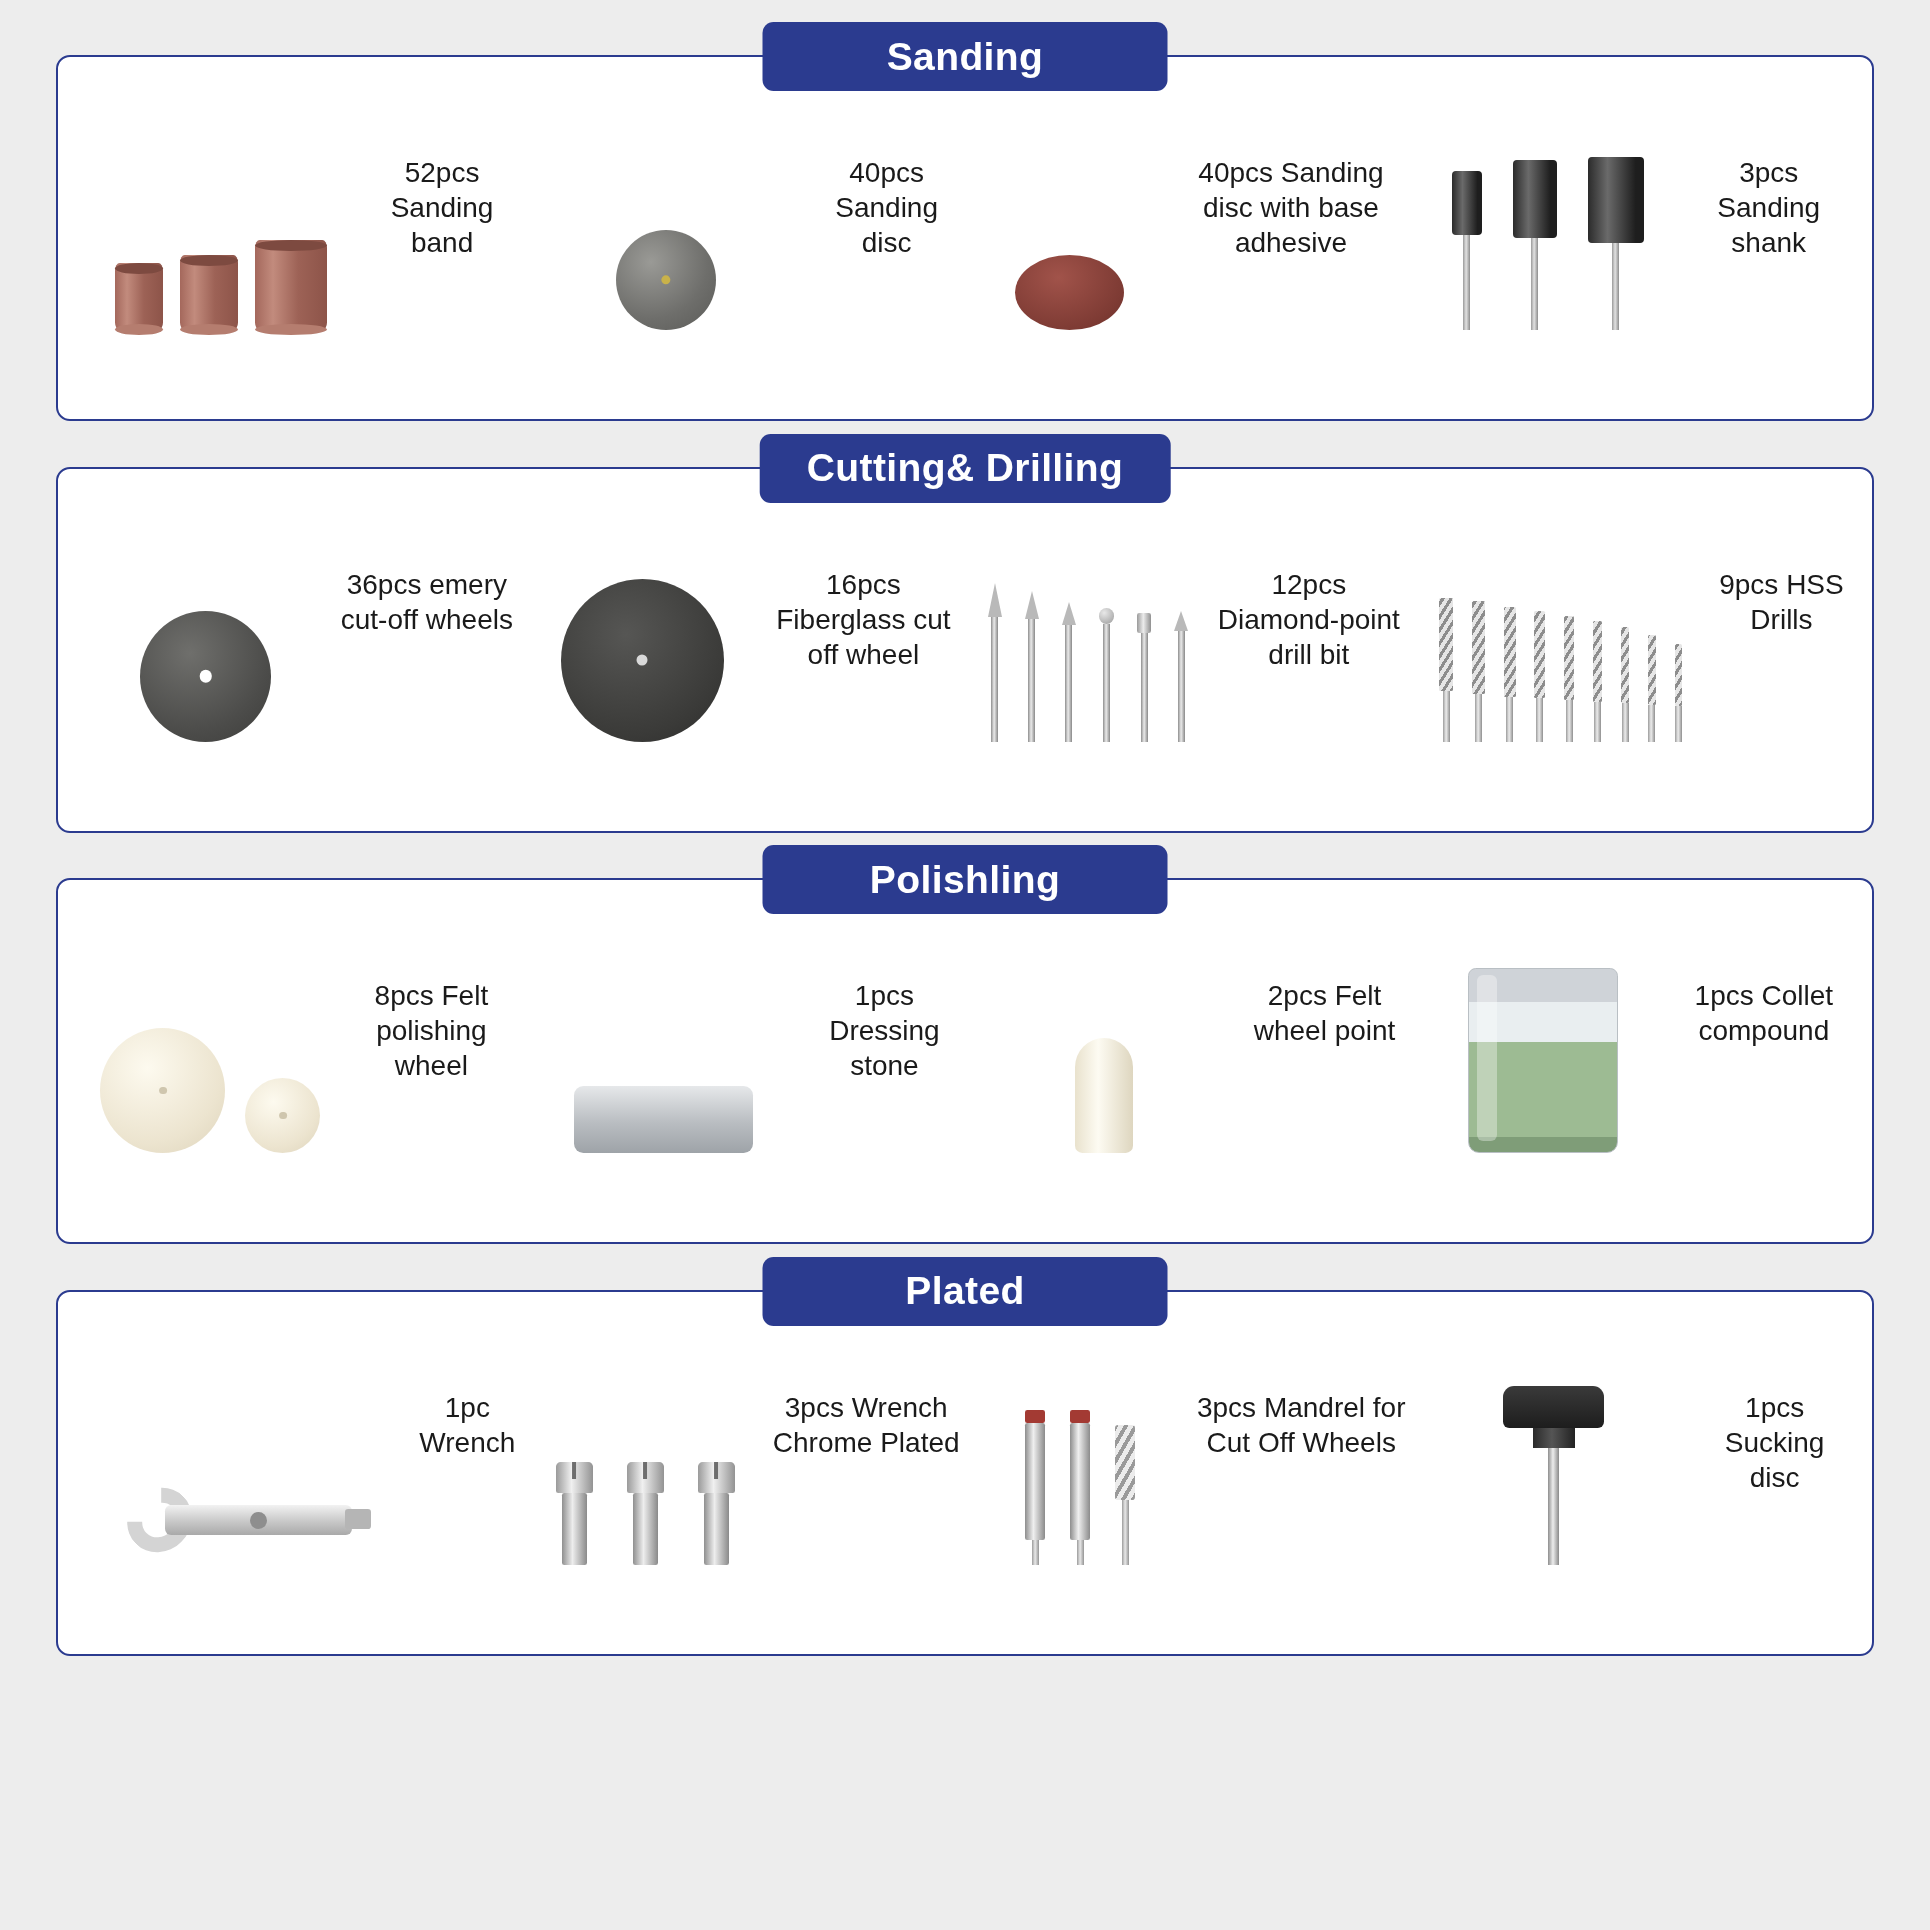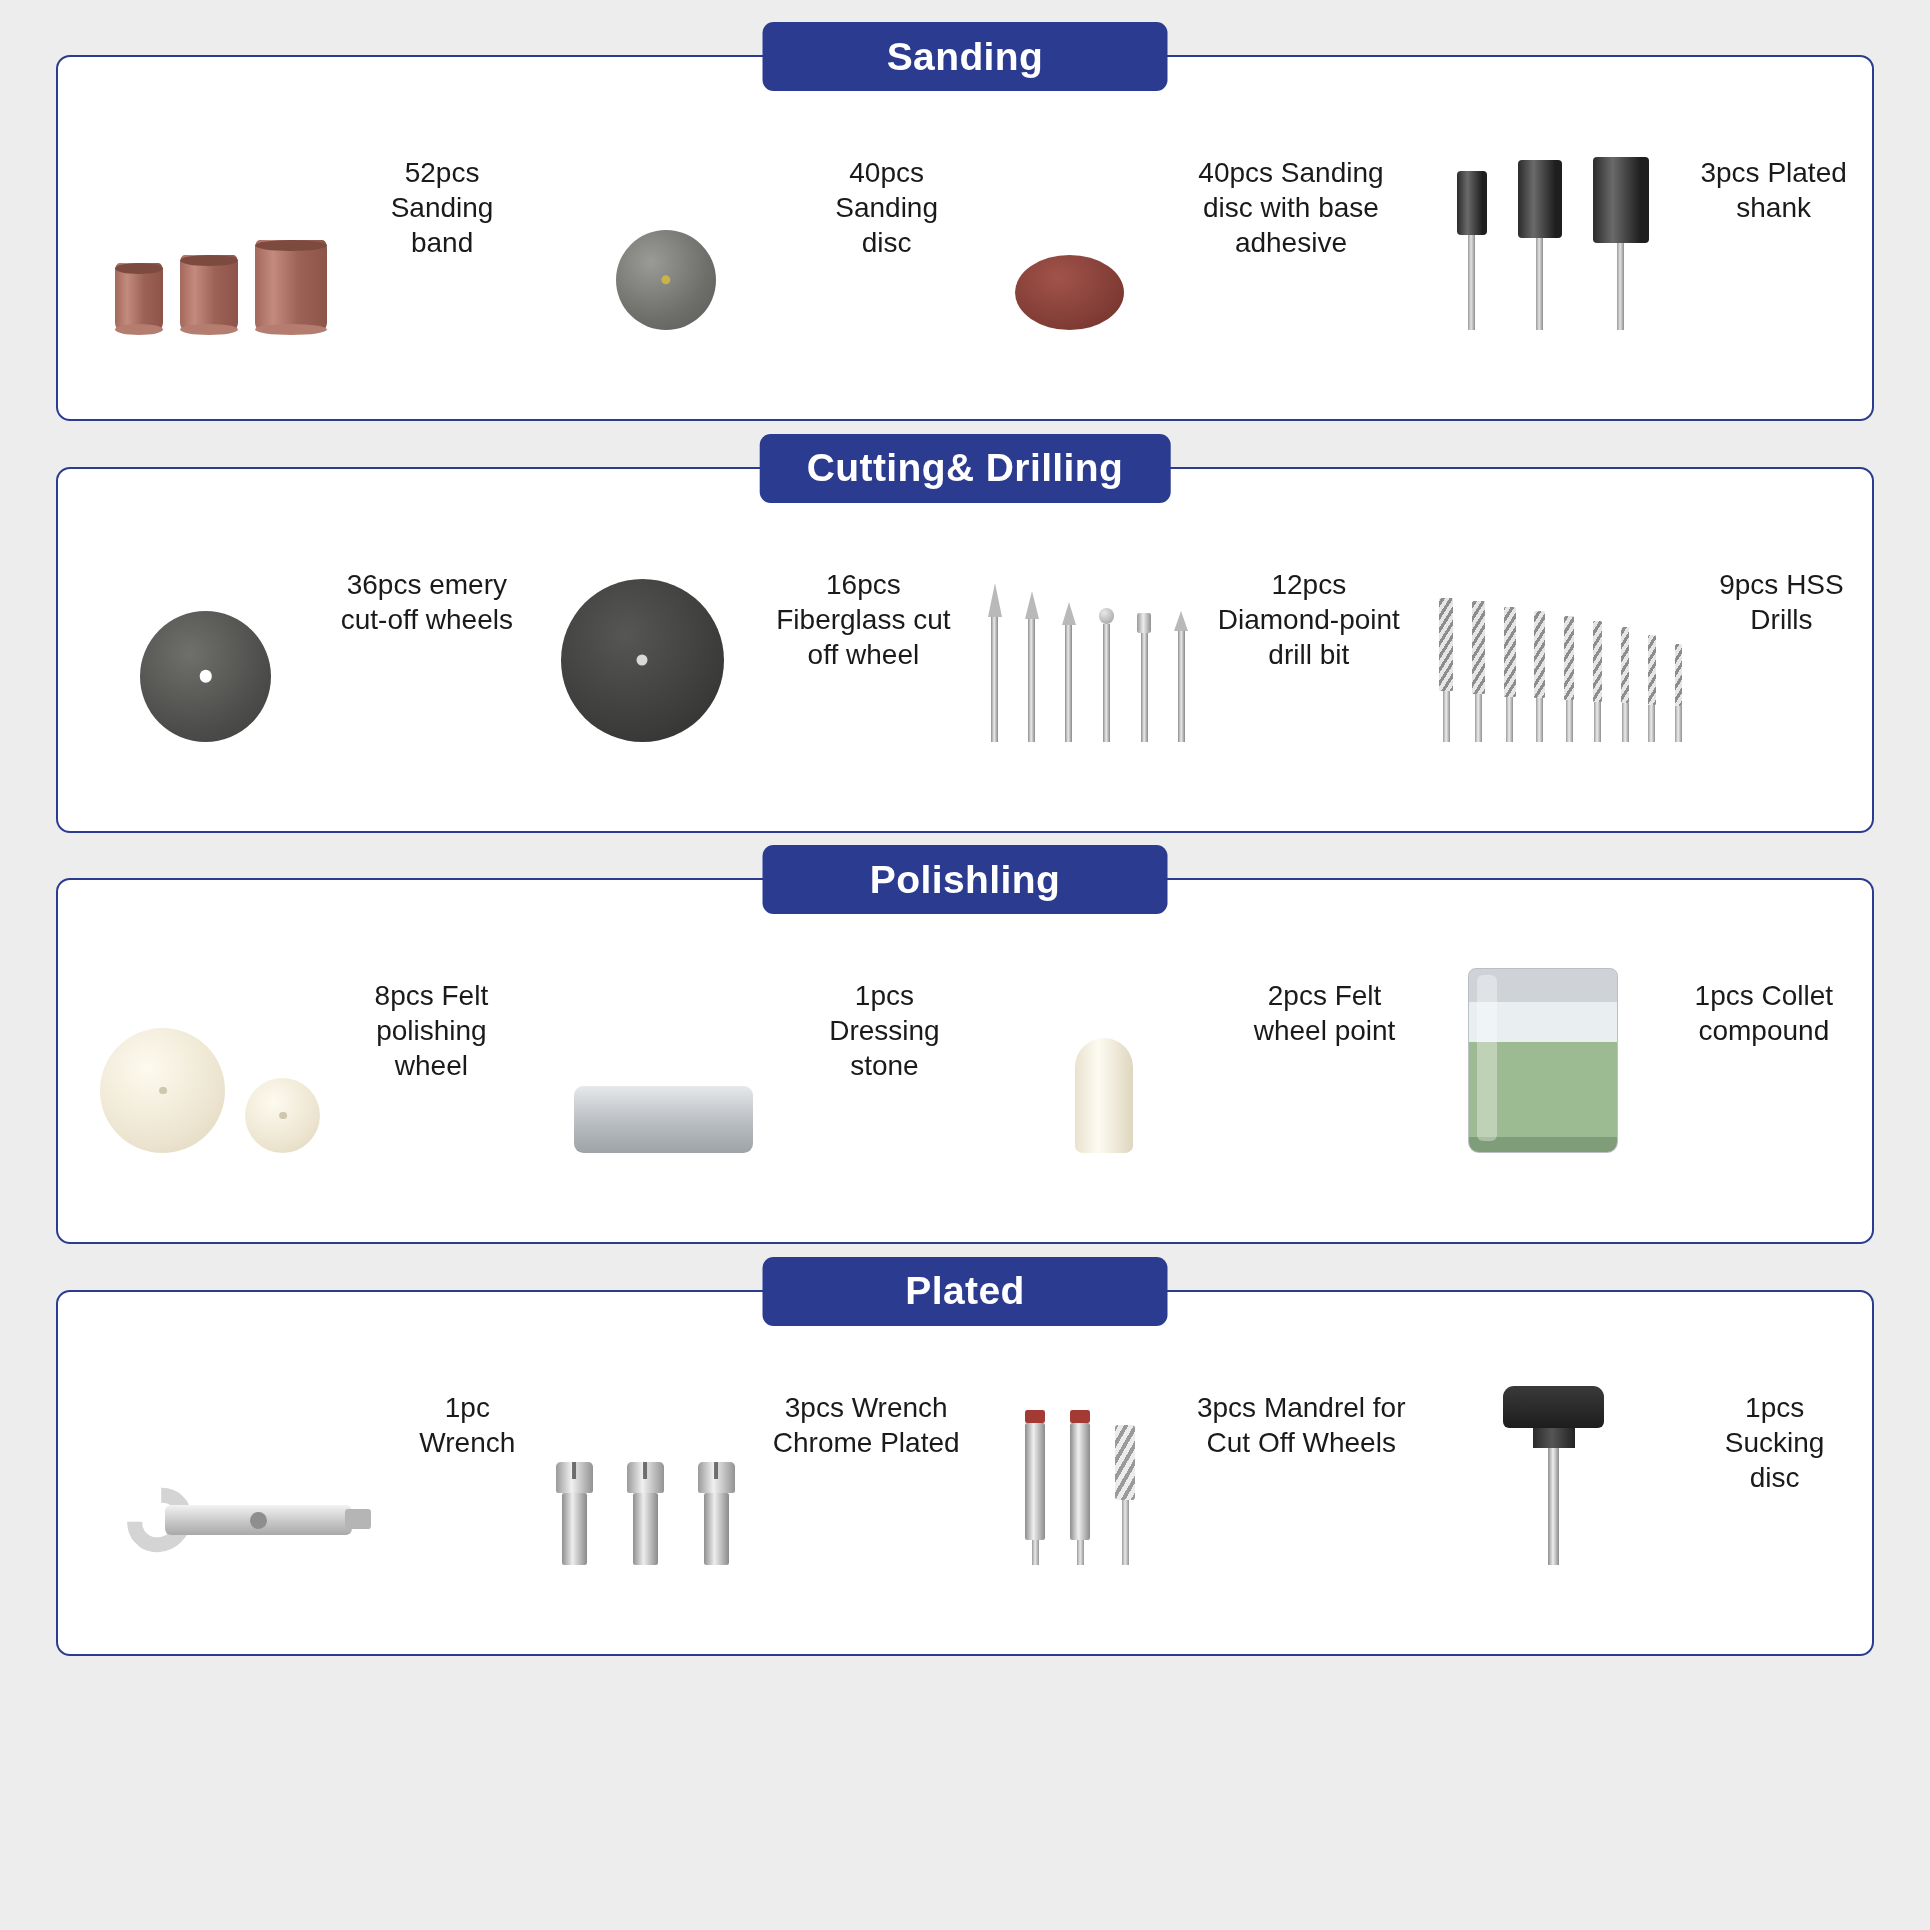--- a/index.html
+++ b/index.html
@@ -372,21 +372,21 @@
               <div class="shank">
                 <div class="drum" style="width:44px;height:78px;"></div>
                 <div class="stem" style="height:92px;"></div>
               </div>
               <div class="shank">
                 <div class="drum" style="width:56px;height:86px;"></div>
                 <div class="stem" style="height:87px;"></div>
               </div>
             </div>
           </div>
-          <div class="caption">3pcs Plated shank</div>
+          <div class="caption">3pcs Sanding shank</div>
         </div>
 
       </div>
     </div>
   </div>
 
   <div class="section">
     <div class="section-title">Cutting&amp; Drilling</div>
     <div class="section-frame">
       <div class="items">

